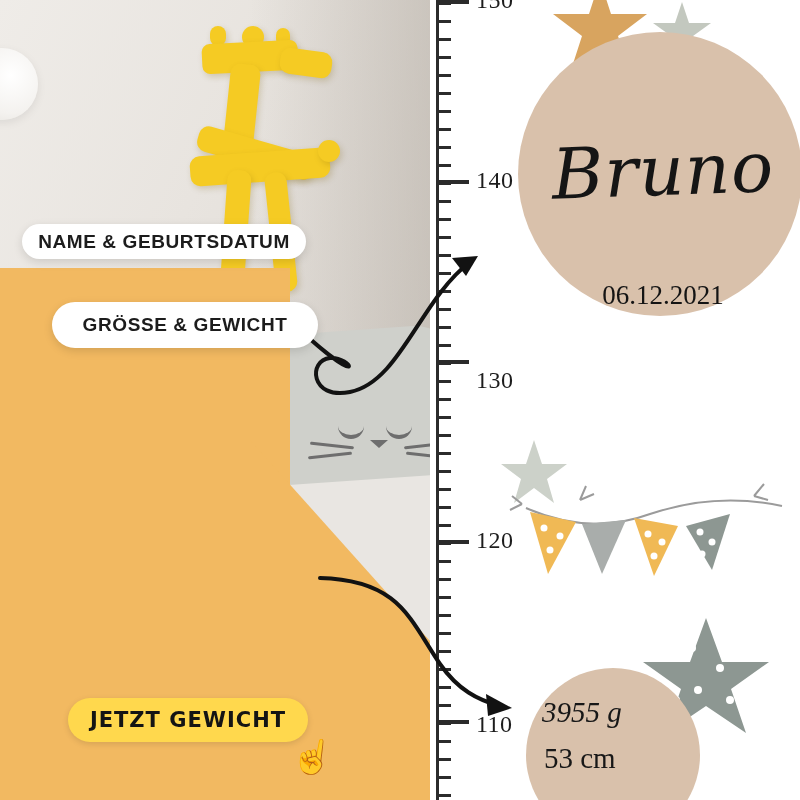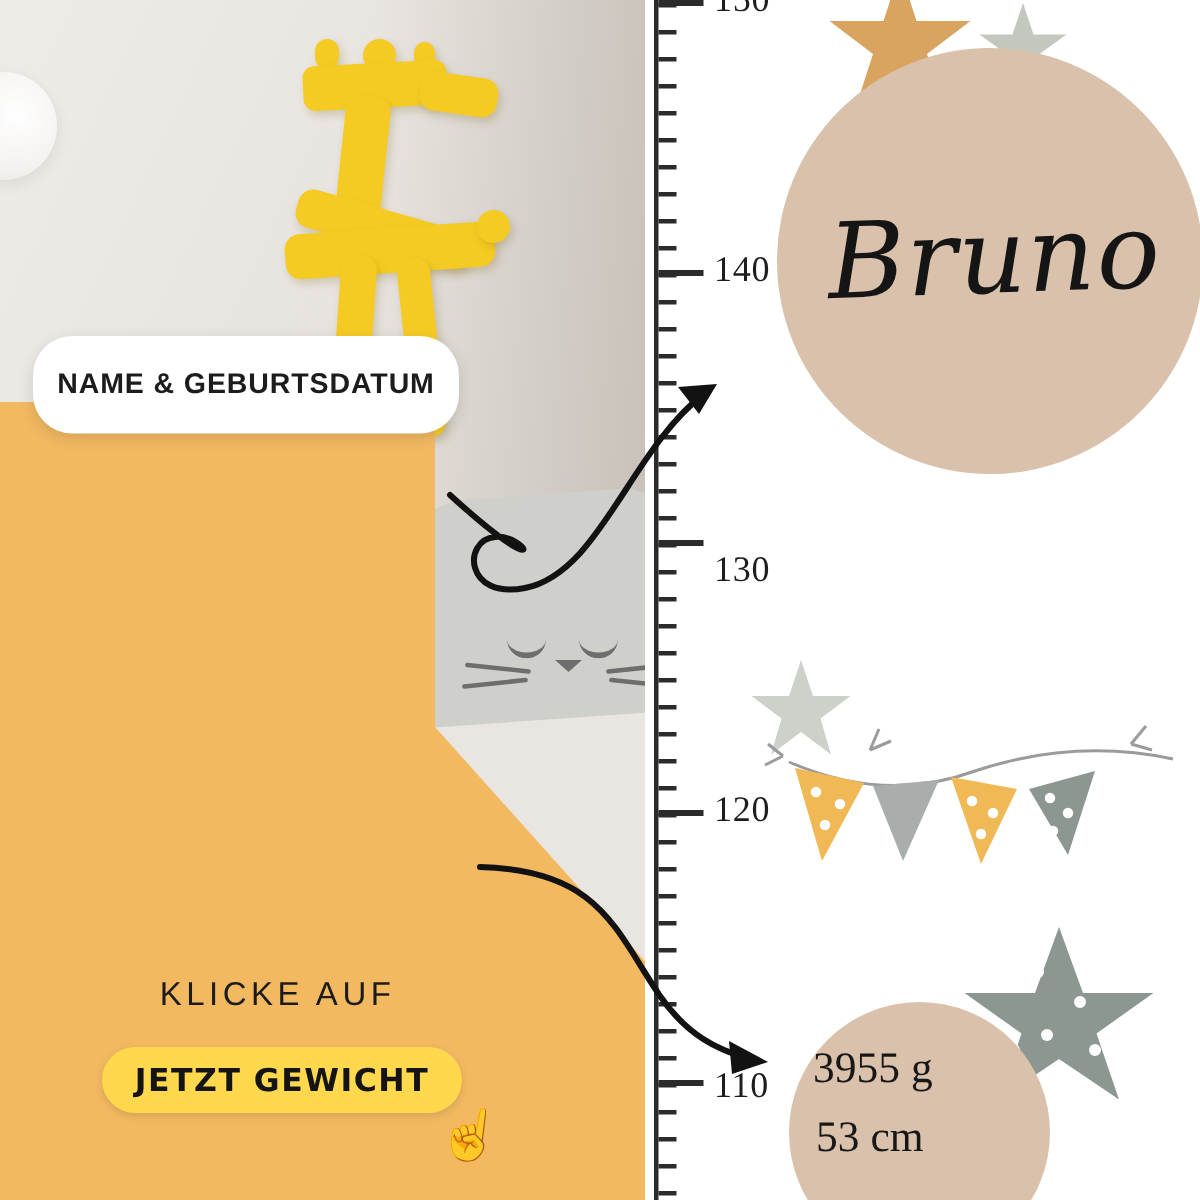--- a/index.html
+++ b/index.html
@@ -178,37 +178,37 @@
     width: 174px; height: 174px;
     border-radius: 50%;
     background: #d9c1ab;
   }
   .stats-weight, .stats-height {
     position: absolute;
     font-family: "Liberation Serif", serif;
     color: #171717;
     font-size: 29px;
   }
-  .stats-weight { left: 112px; top: 696px; }
+  .stats-weight { left: 112px; top: 696px; font-style: italic; }
   .stats-height { left: 114px; top: 742px; }
 
   
   .pill {
     position: absolute;
     background: #ffffff;
     border-radius: 26px;
     box-shadow: 0 3px 10px rgba(0,0,0,0.13);
     font-weight: bold;
     color: #1c1c1c;
     display: flex;
     align-items: center;
     justify-content: center;
     letter-spacing: 0.6px;
   }
-  .pill-1 { left: 22px; top: 224px; width: 284px; height: 65px; font-size: 19px; }
+  .pill-1 { left: 22px; top: 224px; width: 284px; height: 35px; font-size: 19px; }
   .pill-2 { left: 52px; top: 302px; width: 266px; height: 46px; font-size: 19px; }
 
   .headline {
     position: absolute;
     left: 44px;
     font-family: "DejaVu Sans", sans-serif;
     font-weight: bold;
     color: #111111;
     font-size: 29px;
     letter-spacing: 0.5px;
@@ -378,33 +378,34 @@
       <circle cx="282" cy="542" r="3.5" fill="#ffffff"></circle>
       <circle cx="272" cy="554" r="3.5" fill="#ffffff"></circle>
 
       <path d="M92,504 l-10,-8 M92,504 l-12,6" stroke="#9b9b9b" stroke-width="2" fill="none"></path>
       <path d="M150,500 l6,-14 M150,500 l14,-6" stroke="#9b9b9b" stroke-width="2" fill="none"></path>
       <path d="M324,496 l10,-12 M324,496 l14,4" stroke="#9b9b9b" stroke-width="2" fill="none"></path>
     </svg>
 
     <div class="name-circle"></div>
     <div class="name-text">Bruno</div>
+    <div class="birth-date">06.12.2021</div>
 
     <div class="stats-circle"></div>
     <div class="stats-weight">3955 g</div>
     <div class="stats-height">53 cm</div>
   </div>
 
   <svg class="arrows">
     <path d="M300,330 C368,392 352,356 330,358 C308,360 310,400 350,392 C400,382 420,300 470,262" stroke="#121212" stroke-width="4" fill="none" stroke-linecap="round"></path>
     <polygon points="478,256 452,258 466,276" fill="#121212"></polygon>
     <path d="M320,578 C400,580 410,620 440,664 C458,690 478,700 500,706" stroke="#121212" stroke-width="4" fill="none" stroke-linecap="round"></path>
     <polygon points="512,708 486,694 488,716" fill="#121212"></polygon>
   </svg>
 
   <div class="pill pill-1">NAME &amp; GEBURTSDATUM</div>
-
-
-  <div class="klicke">KLICKE AUF</div>
+  <div class="pill pill-2">GRÖSSE &amp; GEWICHT</div>
+
+
   <button class="cta">JETZT GEWICHT</button>
   <div class="cursor-hand">☝</div>
 
 </div>
 
 </body></html>

